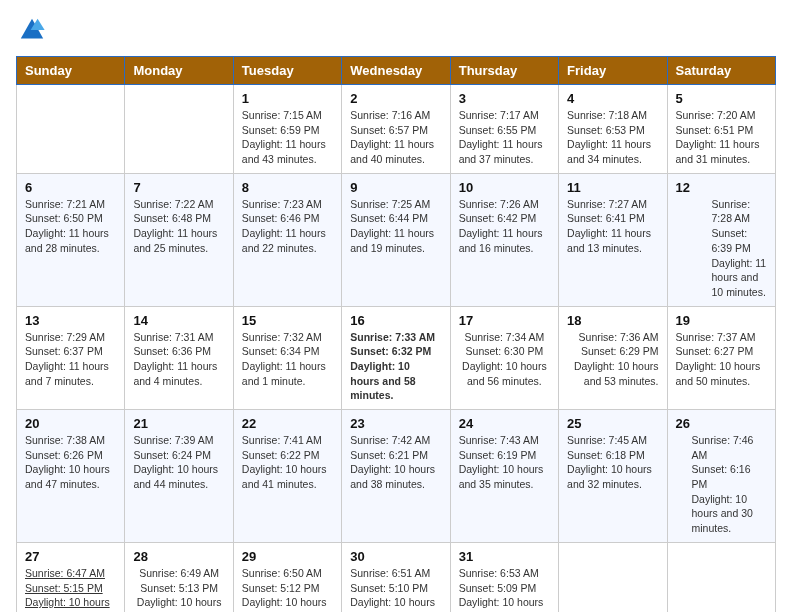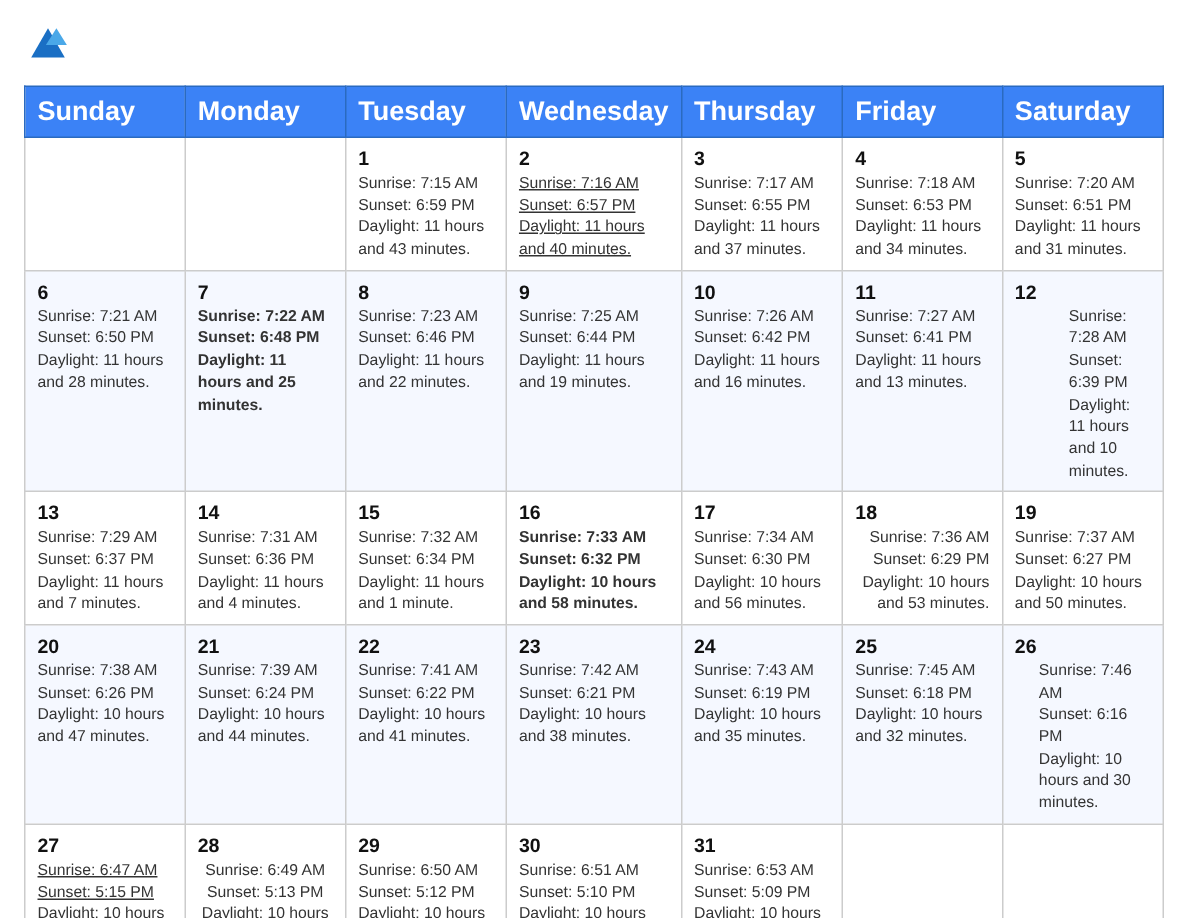--- a/index.html
+++ b/index.html
@@ -44,25 +44,25 @@
     .subtitle {
       font-size: 15px;
       color: #444;
     }
     .calendar {
       width: 100%;
       border-collapse: collapse;
       margin-top: 8px;
     }
     .calendar th {
-      background: #3b82f6;
+      background: #a16207;
       color: #fff;
       text-align: left;
       padding: 6px 8px;
-      font-size: 18px;
+      font-size: 13px;
       font-weight: bold;
       border: 1px solid #2a6ac0;
     }
     .calendar td {
       vertical-align: top;
       padding: 6px 8px;
       border: 1px solid #ccc;
       font-size: 11px;
       color: #333;
       width: 108px;
@@ -126,21 +126,21 @@
         <td class="empty-cell"></td>
         <td class="empty-cell"></td>
         <td>
           <div class="day-num">1</div>
           <div class="day-info" style="white-space: pre-line;">Sunrise: 7:15 AM
 Sunset: 6:59 PM
 Daylight: 11 hours and 43 minutes.</div>
         </td>
         <td>
           <div class="day-num">2</div>
-          <div class="day-info" style="white-space: pre-line; text-decoration: underline;">Sunrise: 7:16 AM
+          <div class="day-info" style="white-space: pre-line;">Sunrise: 7:16 AM
 Sunset: 6:57 PM
 Daylight: 11 hours and 40 minutes.</div>
         </td>
         <td>
           <div class="day-num">3</div>
           <div class="day-info" style="white-space: pre-line;">Sunrise: 7:17 AM
 Sunset: 6:55 PM
 Daylight: 11 hours and 37 minutes.</div>
         </td>
         <td>
@@ -158,21 +158,21 @@
       </tr>
       <tr>
         <td>
           <div class="day-num">6</div>
           <div class="day-info" style="white-space: pre-line;">Sunrise: 7:21 AM
 Sunset: 6:50 PM
 Daylight: 11 hours and 28 minutes.</div>
         </td>
         <td>
           <div class="day-num">7</div>
-          <div class="day-info" style="white-space: pre-line; font-weight: bold;">Sunrise: 7:22 AM
+          <div class="day-info" style="white-space: pre-line;">Sunrise: 7:22 AM
 Sunset: 6:48 PM
 Daylight: 11 hours and 25 minutes.</div>
         </td>
         <td>
           <div class="day-num">8</div>
           <div class="day-info" style="white-space: pre-line;">Sunrise: 7:23 AM
 Sunset: 6:46 PM
 Daylight: 11 hours and 22 minutes.</div>
         </td>
         <td>
@@ -220,21 +220,21 @@
 Daylight: 11 hours and 1 minute.</div>
         </td>
         <td>
           <div class="day-num">16</div>
           <div class="day-info" style="white-space: pre-line; font-weight: bold;">Sunrise: 7:33 AM
 Sunset: 6:32 PM
 Daylight: 10 hours and 58 minutes.</div>
         </td>
         <td>
           <div class="day-num">17</div>
-          <div class="day-info" style="white-space: pre-line;">Sunrise: 7:34 AM
+          <div class="day-info" style="white-space: pre-line; text-align: center;">Sunrise: 7:34 AM
 Sunset: 6:30 PM
 Daylight: 10 hours and 56 minutes.</div>
         </td>
         <td>
           <div class="day-num">18</div>
           <div class="day-info" style="white-space: pre-line; text-align: right;">Sunrise: 7:36 AM
 Sunset: 6:29 PM
 Daylight: 10 hours and 53 minutes.</div>
         </td>
         <td>

